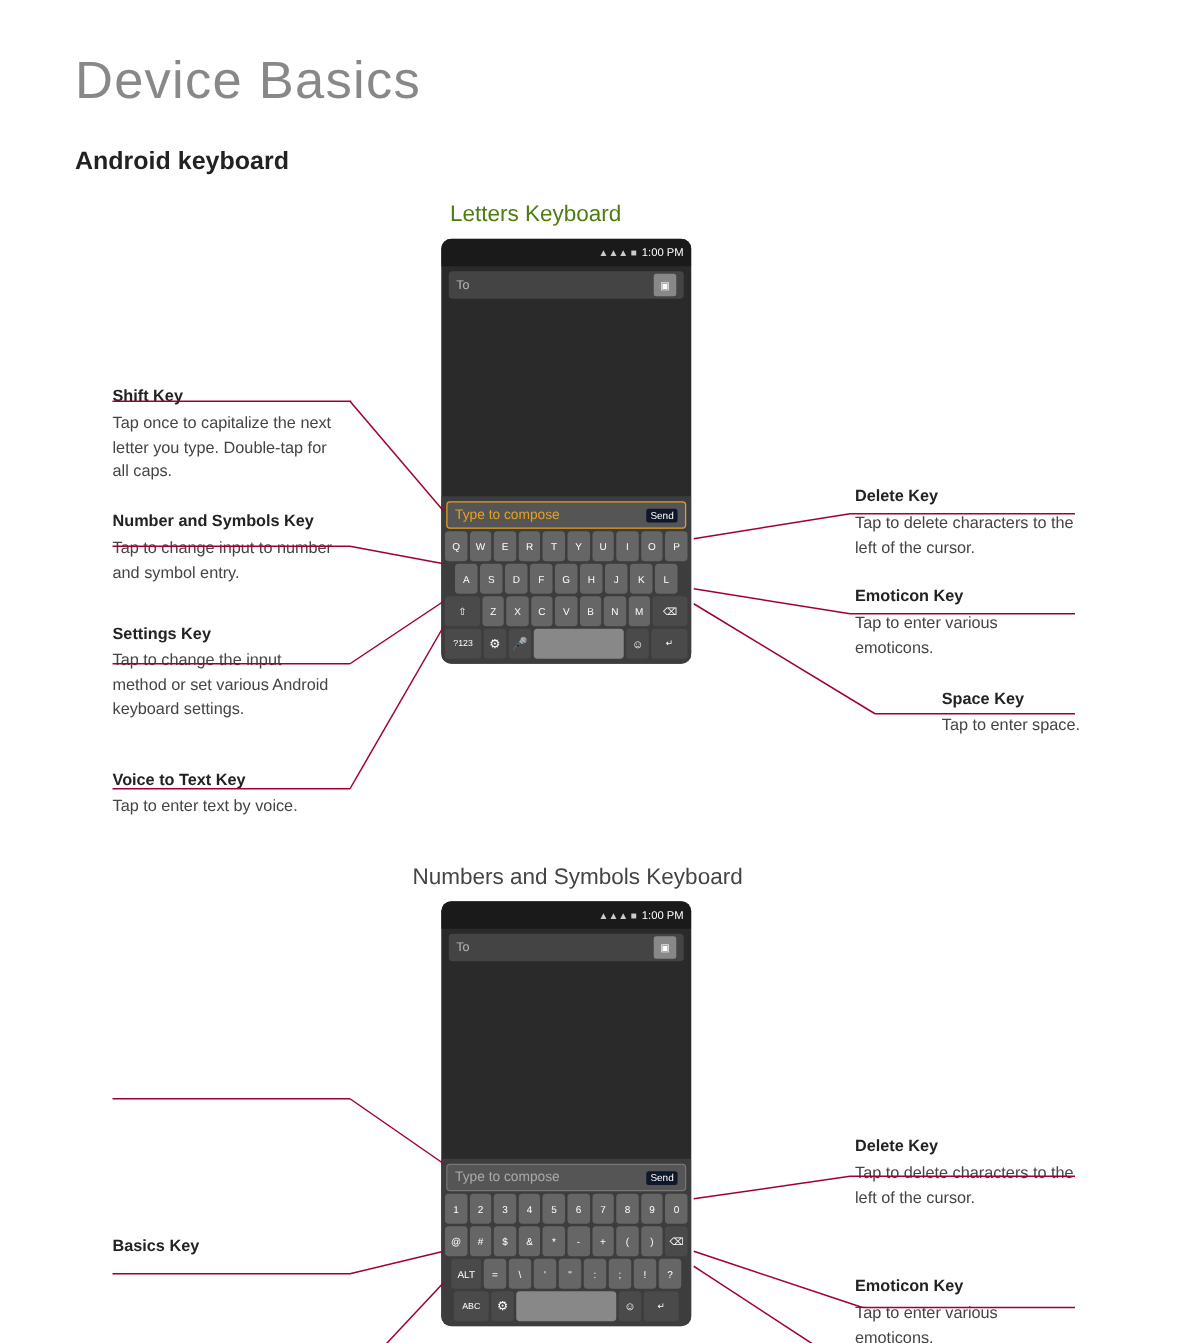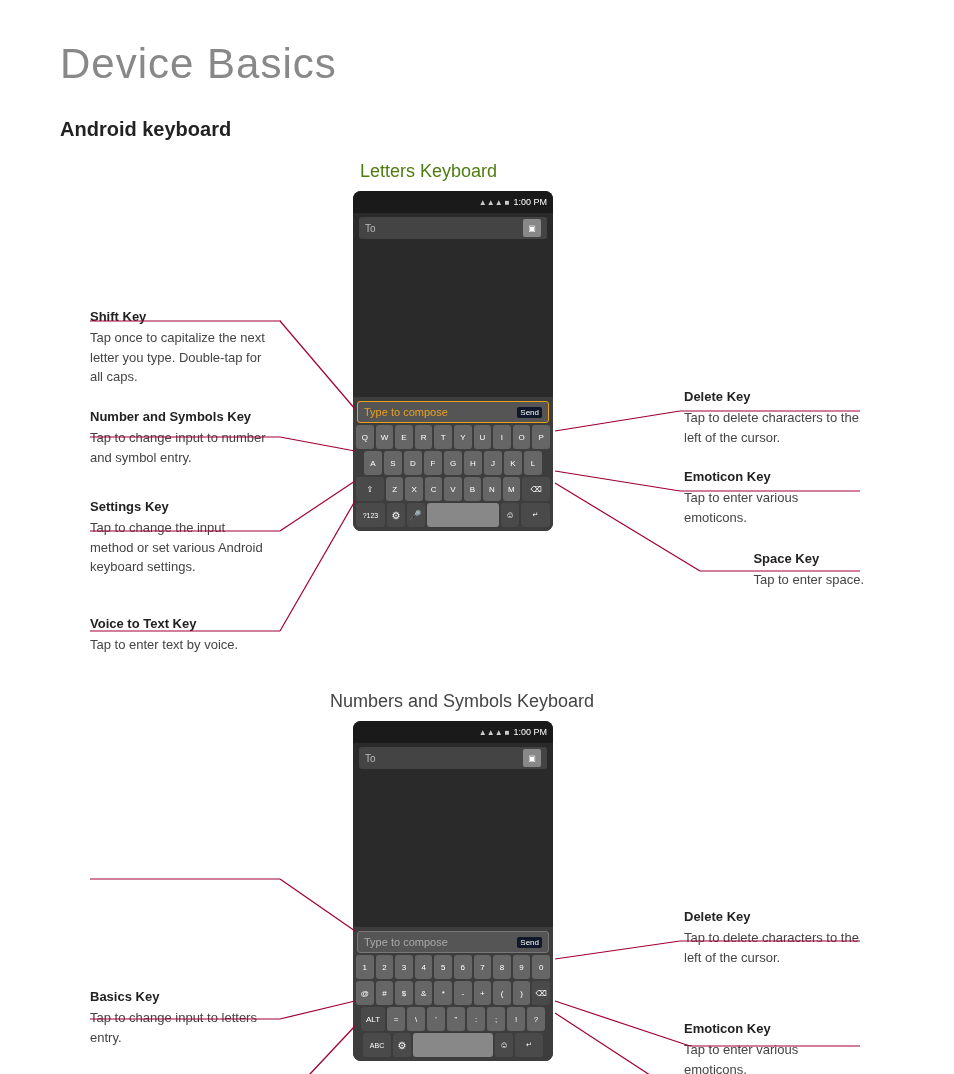--- a/index.html
+++ b/index.html
@@ -509,21 +509,20 @@
           <div class="key space"></div>
           <div class="key dark special" style="font-size:9px;">☺</div>
           <div class="key dark action" style="font-size:7px;max-width:28px;">↵</div>
         </div>
       </div>
     </div>
 
 
     <div class="label-letters-key">
       <div class="key-label-title">Basics Key</div>
-      <div class="key-label-desc">Tap to change input to letters entry.</div>
     </div>
 
     <div class="label-delete-key-r2 right-label">
       <div class="key-label-title">Delete Key</div>
       <div class="key-label-desc" style="max-width:180px;">Tap to delete characters to the left of the cursor.</div>
     </div>
 
     <div class="label-emoticon-key-r2 right-label">
       <div class="key-label-title">Emoticon Key</div>
       <div class="key-label-desc" style="max-width:180px;">Tap to enter various emoticons.</div>

